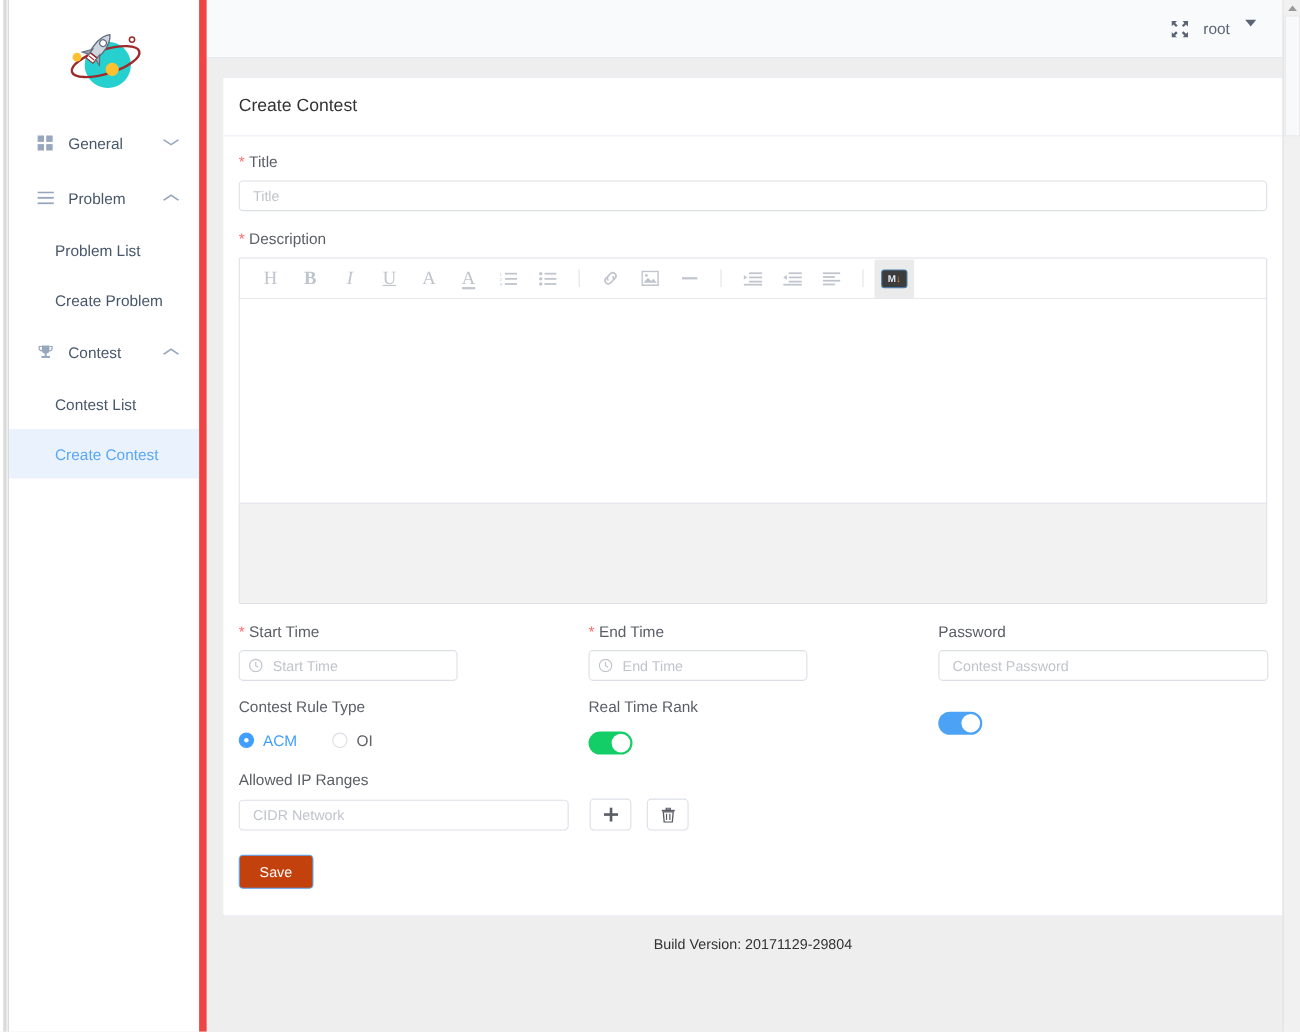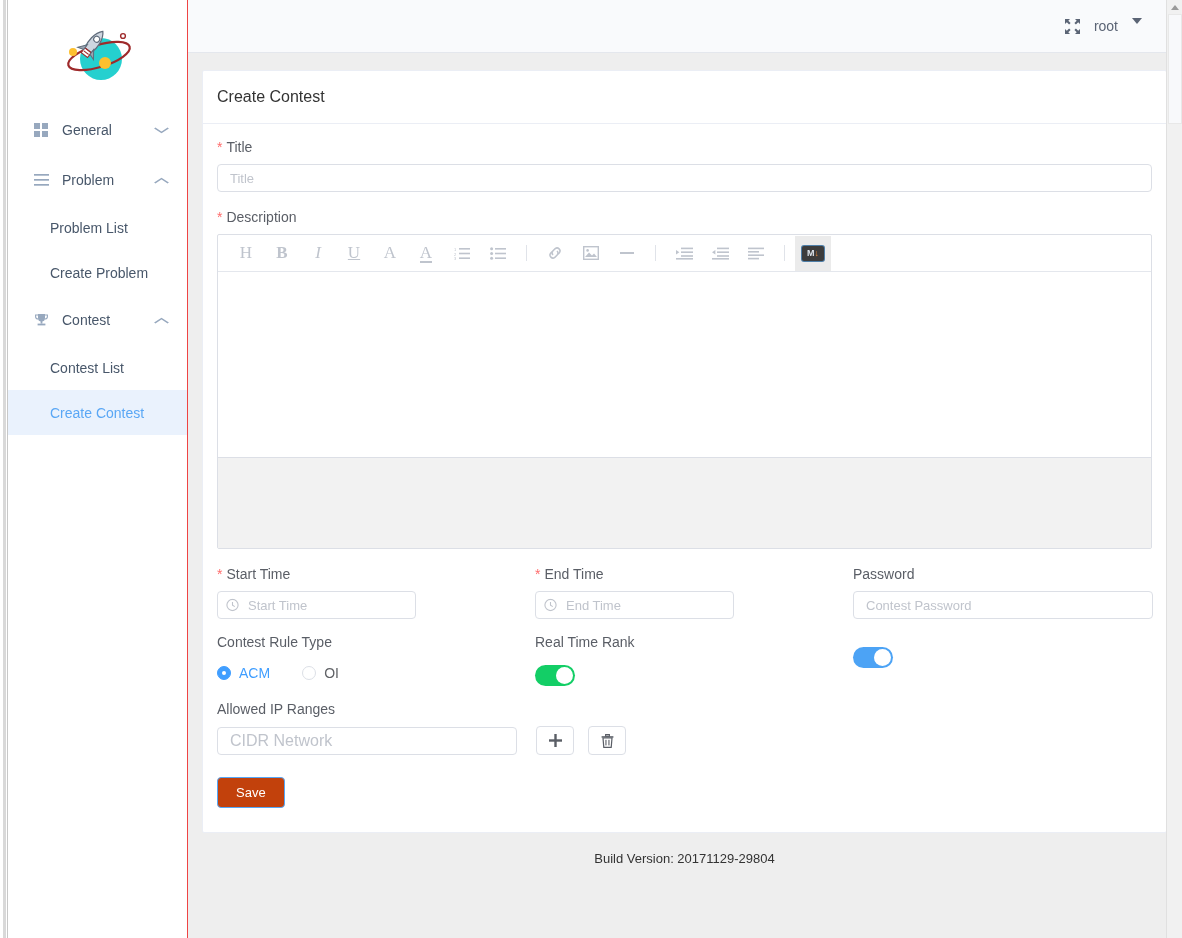--- a/index.html
+++ b/index.html
@@ -27,21 +27,21 @@
     width: 3px; height: 938px;
     margin-left: 3px;
     background: #d9d9d9;
   }
 
   
   .sidebar {
     width: 180px; flex: 0 0 180px;
     height: 938px;
     background: #ffffff;
-    border-right: 1px solid #ef4444;
+    border-right: 7px solid #ef4444;
     overflow: hidden;
   }
   .logo-wrap {
     height: 105px;
     display: flex; align-items: center; justify-content: center;
   }
   .menu-item {
     height: 50px;
     display: flex; align-items: center;
     padding: 0 20px 0 24px;
@@ -286,21 +286,21 @@
     background: #fff;
   }
 
   
   .ip-row { display: flex; align-items: center; }
   .cidr-input {
     width: 300px; height: 28px;
     border: 1px solid #dcdfe6;
     border-radius: 4px;
     padding: 0 12px;
-    font-size: 16px; color: #5a5e66;
+    font-size: 13px; color: #5a5e66;
     outline: none;
     font-family: "Liberation Sans", sans-serif;
   }
   .cidr-input::placeholder { color: #c0c4cc; }
   .sq-btn {
     width: 38px; height: 29px;
     margin-left: 19px;
     border: 1px solid #dcdfe6;
     border-radius: 4px;
     background: #fff;

